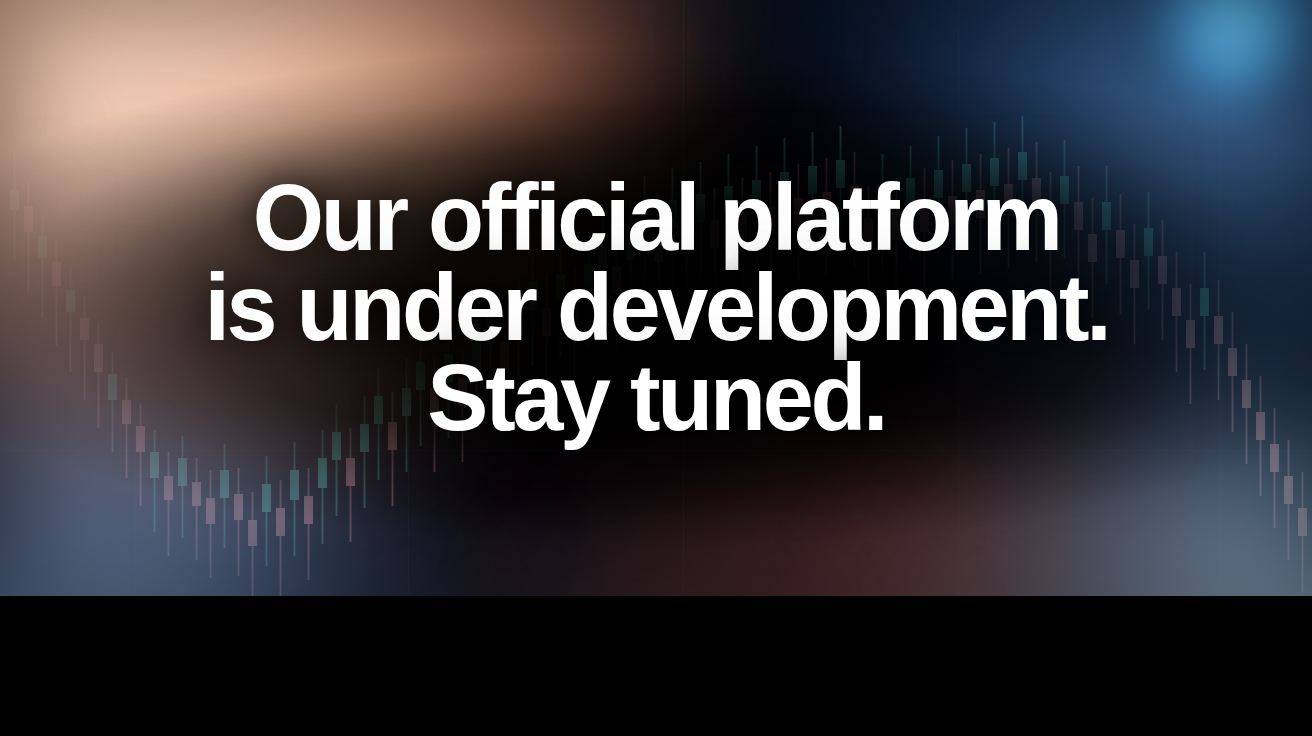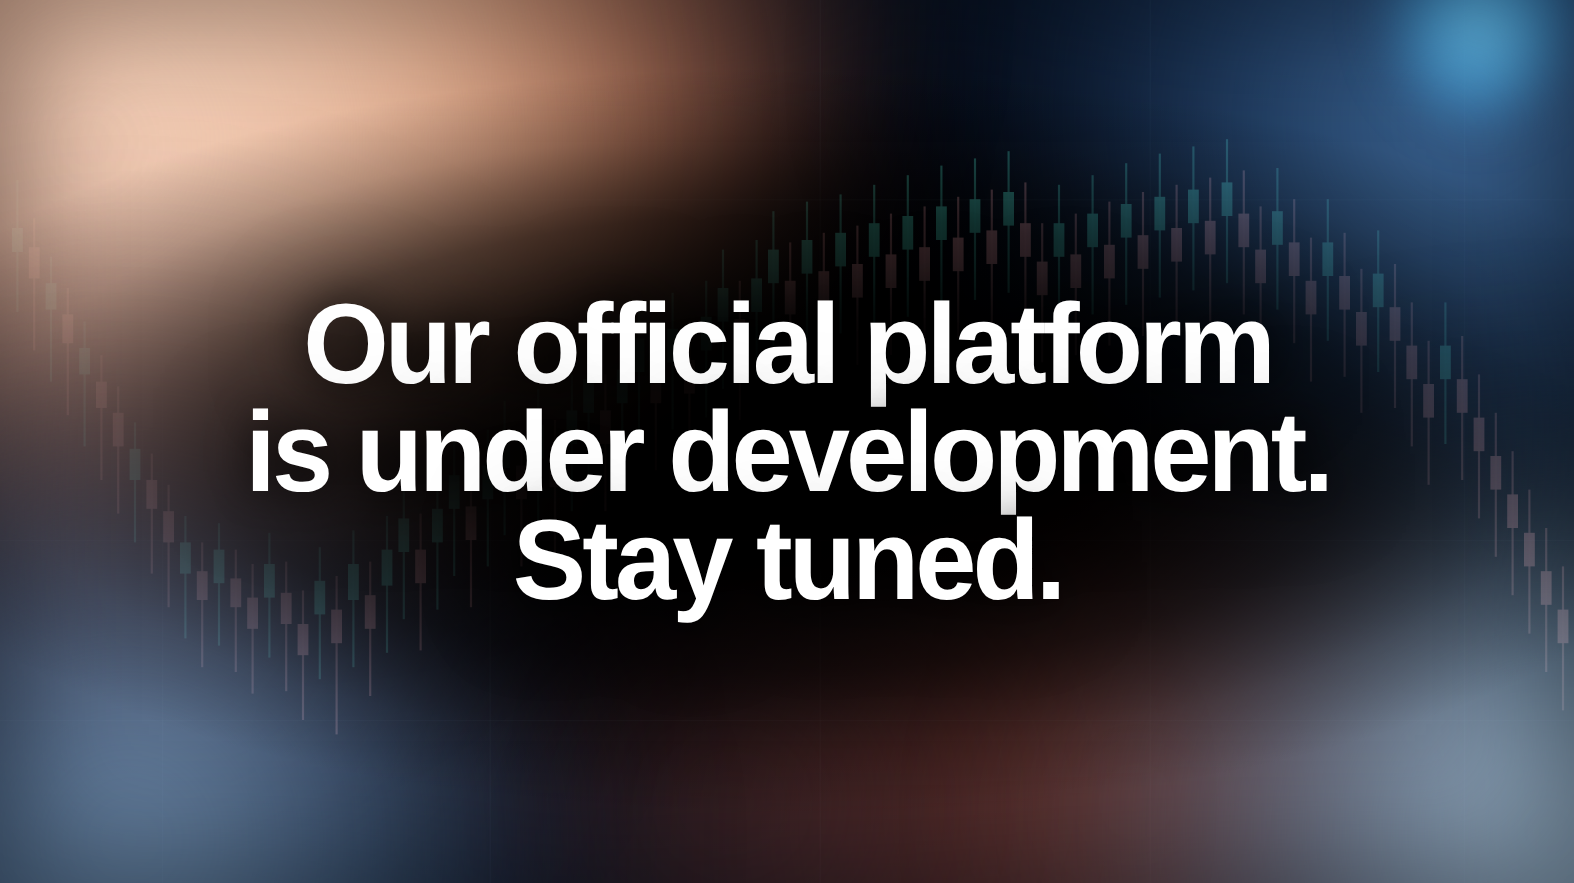--- a/index.html
+++ b/index.html
@@ -8,21 +8,21 @@
     padding: 0;
     background: #000;
   }
   body {
     font-family: "Liberation Sans", sans-serif;
   }
 
   #stage {
     position: relative;
     width: 1312px;
-    height: 736px;
+    height: 596px;
     overflow: hidden;
     background: #05070c;
   }
 
   
   .layer {
     position: absolute;
     inset: 0;
     pointer-events: none;
   }

